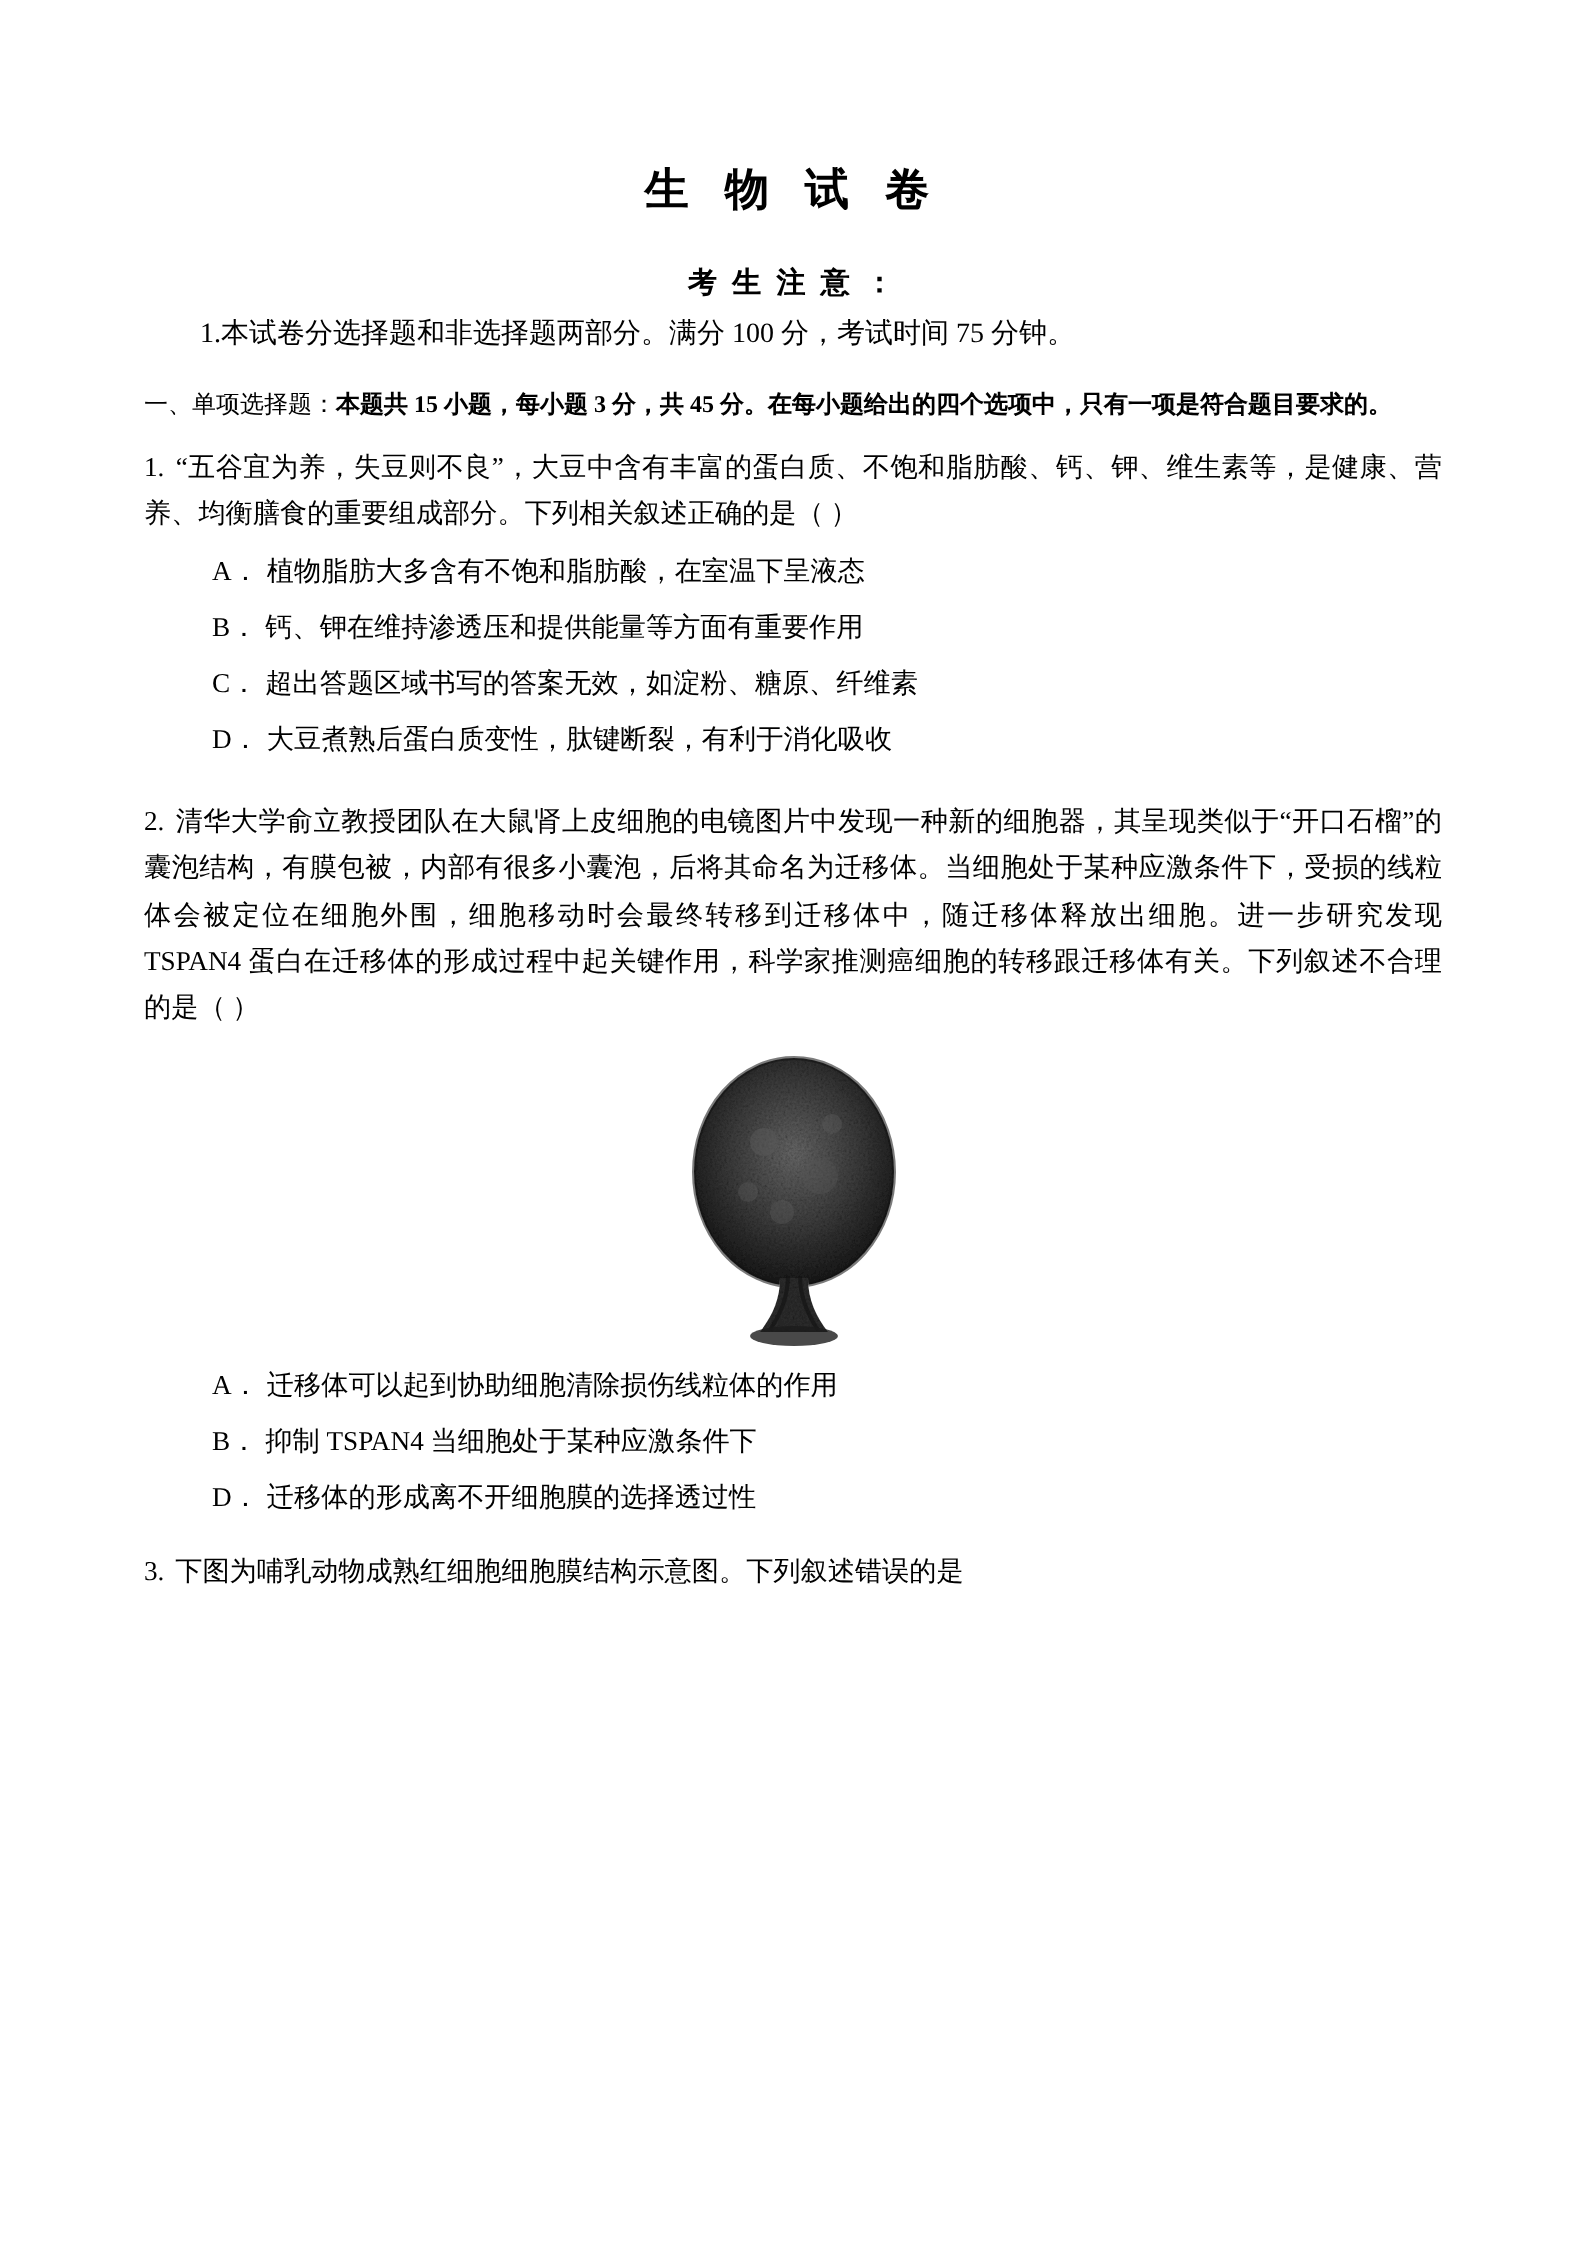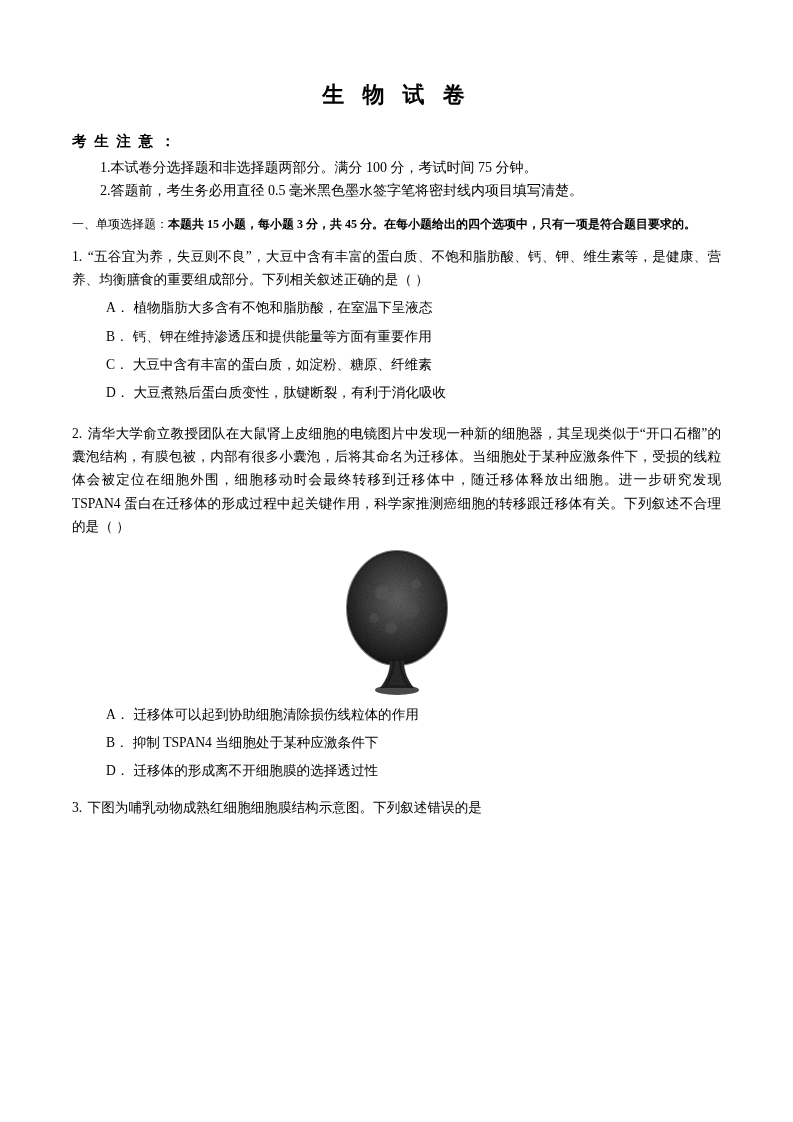--- a/index.html
+++ b/index.html
@@ -28,20 +28,21 @@
     font-weight: bold;
     letter-spacing: 6px;
     margin: 24px 0 22px 0;
     font-family: "Liberation Sans", "DejaVu Sans", sans-serif;
   }
   .notice-head {
     font-size: 14.5px;
     font-weight: bold;
     letter-spacing: 2px;
     margin: 0 0 6px 0;
+    text-align: center;
   }
   .notice-line {
     font-size: 14px;
     line-height: 1.62;
     text-align: justify;
     margin: 0;
   }
   .notice-line.indent {
     text-indent: 28px;
   }
@@ -91,28 +92,27 @@
 </head>
 <body>
 
 <div class="page">
 
   <div class="doc-title">生 物 试 卷</div>
 
   <div class="notice-head">考 生 注 意 ：</div>
 
   <p class="notice-line indent">1.本试卷分选择题和非选择题两部分。满分 100 分，考试时间 75 分钟。</p>
-  <p class="notice-line indent">2.答题前，考生务必用直径 0.5 毫米黑色墨水签字笔将密封线内项目填写清楚。</p>
 
   <p class="section-head"><span class="lead">一、单项选择题：</span><span class="b">本题共 15 小题，每小题 3 分，共 45 分。在每小题给出的四个选项中，只有一项是符合题目要求的。</span></p>
 
   <p class="q"><span class="q-num">1.</span> <span>“五谷宜为养，失豆则不良”，大豆中含有丰富的蛋白质、不饱和脂肪酸、钙、钾、维生素等，是健康、营养、均衡膳食的重要组成部分。下列相关叙述正确的是（      ）</span></p>
   <p class="opt"><span class="lbl">A．</span><span>植物脂肪大多含有不饱和脂肪酸，在室温下呈液态</span></p>
   <p class="opt"><span class="lbl">B．</span><span>钙、钾在维持渗透压和提供能量等方面有重要作用</span></p>
-  <p class="opt"><span class="lbl">C．</span><span>大豆中含有丰富的蛋白质，如淀粉、糖原、纤维素</span></p>
+  <p class="opt"><span class="lbl">C．</span><span>超出答题区域书写的答案无效，如淀粉、糖原、纤维素</span></p>
   <p class="opt"><span class="lbl">D．</span><span>大豆煮熟后蛋白质变性，肽键断裂，有利于消化吸收</span></p>
 
   <div class="spacer-8"></div>
 
   <p class="q"><span class="q-num">2.</span> <span>清华大学俞立教授团队在大鼠肾上皮细胞的电镜图片中发现一种新的细胞器，其呈现类似于“开口石榴”的囊泡结构，有膜包被，内部有很多小囊泡，后将其命名为迁移体。当细胞处于某种应激条件下，受损的线粒体会被定位在细胞外围，细胞移动时会最终转移到迁移体中，随迁移体释放出细胞。进一步研究发现 TSPAN4 蛋白在迁移体的形成过程中起关键作用，科学家推测癌细胞的转移跟迁移体有关。下列叙述不合理的是（      ）</span></p>
 
   <div class="figure-wrap">
     <svg class="blob-svg" width="170" height="150" viewBox="0 0 170 150">
       <defs>
         <radialGradient id="grainy" cx="50%" cy="42%" r="60%">

